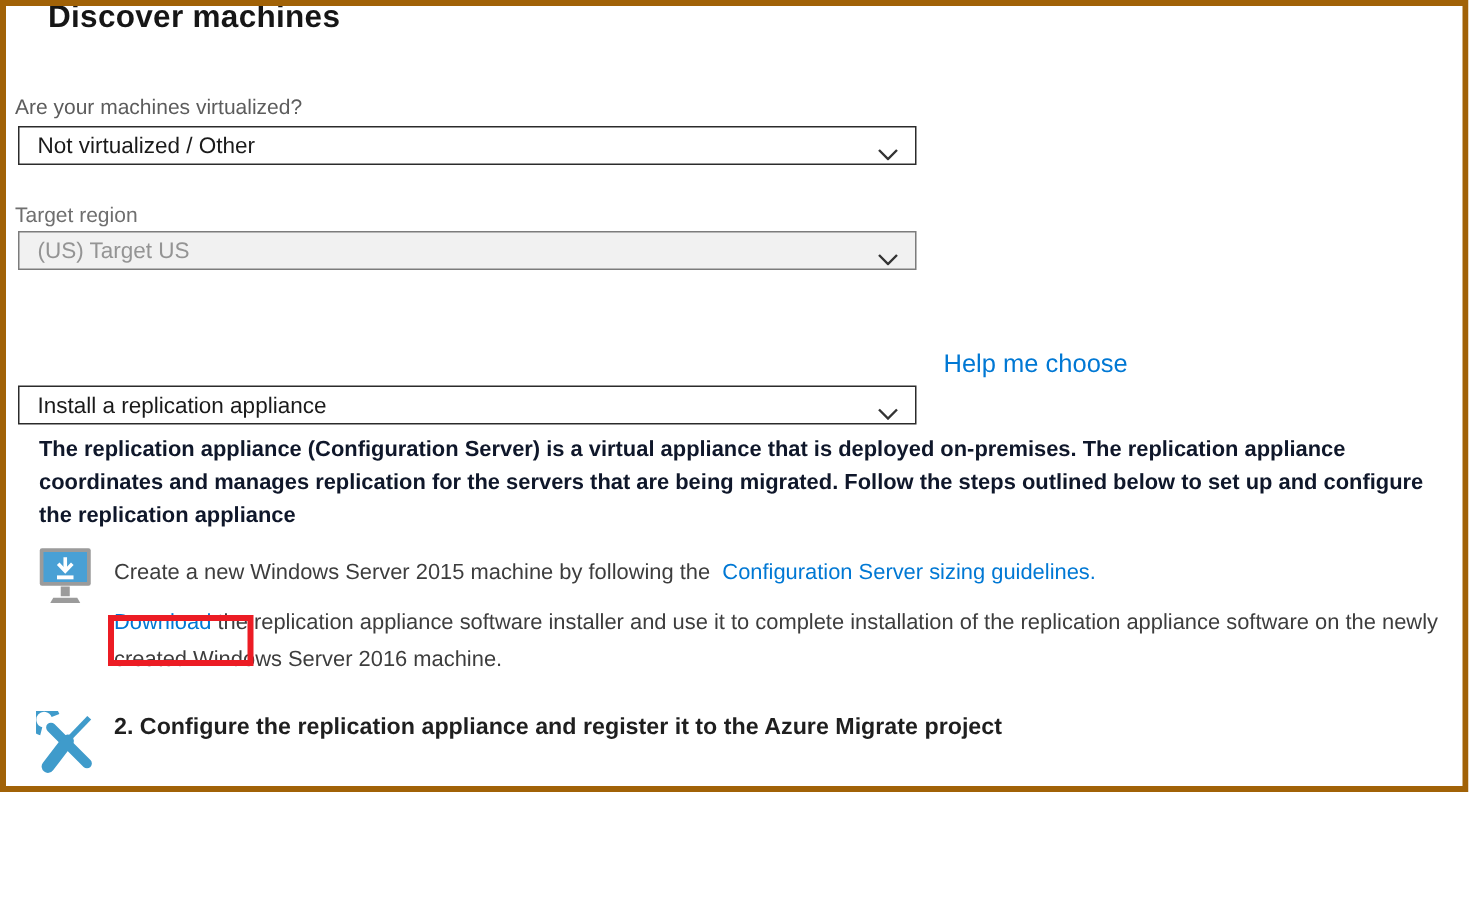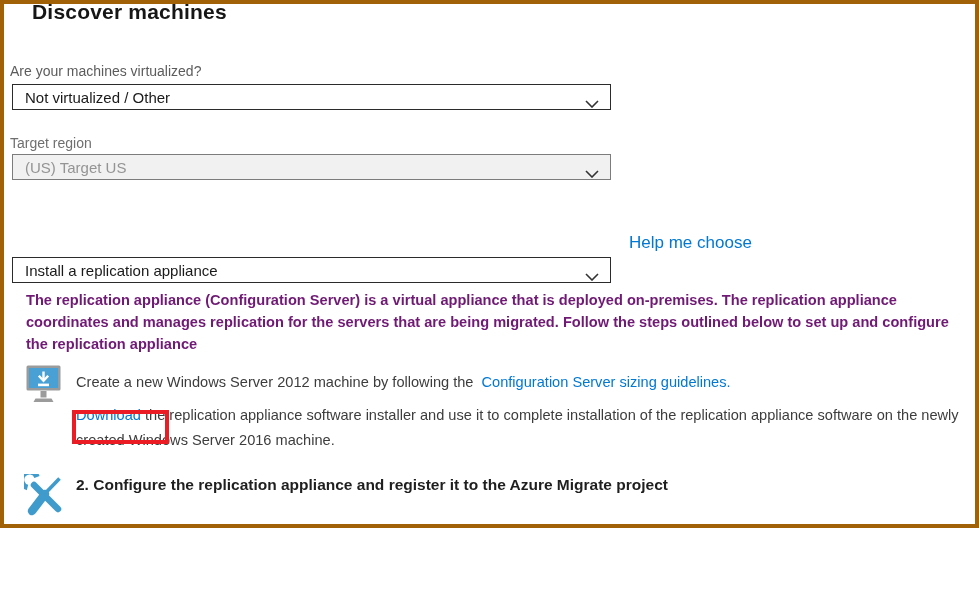--- a/index.html
+++ b/index.html
@@ -31,21 +31,21 @@
     white-space:nowrap; overflow:hidden; cursor:default;
   }
   .select-box.disabled {
     background:#f1f1f1; border-color:#7c7c7c; color:#949494;
   }
   .chevron { position:absolute; right:11px; top:9px; }
   .link { color:#0078d4; text-decoration:none; cursor:pointer; }
   .help-link { position:absolute; left:625px; top:229px; font-size:17px; }
   .intro-para {
     position:absolute; left:22px; top:285px; width:938px;
-    font-size:14.6px; font-weight:bold; color:#701a75; line-height:22px;
+    font-size:14.6px; font-weight:bold; color:#0f172a; line-height:22px;
   }
   .step-icon { position:absolute; }
   .step-text { position:absolute; left:72px; }
   .step-heading { font-size:15.5px; font-weight:bold; color:#1f1f1f; line-height:20px; }
   .step-body { font-size:14.6px; color:#3d3d3d; line-height:22px; }
   .step1-line1 { margin-top:5px; }
   .step1-line1 .link { margin-left:4px; }
   .step1-para2 { margin-top:10px; line-height:25px; }
   .red-annotation {
     position:absolute; border:4px solid #ec1c24; pointer-events:none;
@@ -113,21 +113,21 @@
       <rect x="3" y="3" width="29" height="20" fill="#49a0d5"></rect>
       <path d="M17.5 6.5 L17.5 14.5" stroke="#fff" stroke-width="2.4" fill="none"></path>
       <path d="M12.8 10.8 L17.5 15.8 L22.2 10.8" stroke="#fff" stroke-width="2.4" fill="none"></path>
       <rect x="12" y="18.6" width="11" height="2.6" fill="#fff"></rect>
       <rect x="14.5" y="26" width="6" height="6.5" fill="#9b9b9b"></rect>
       <path d="M9.5 33.5 L25.5 33.5 L27.5 37 L7.5 37 Z" fill="#9b9b9b"></path>
     </svg>
   </div>
   <div class="step-text" style="top:362px; width:893px; position:absolute;">
     <div class="step-body step1-line1">
-      <span>Create a new Windows Server 2012 machine by following the</span>
+      <span>Create a new Windows Server 2015 machine by following the</span>
       <a class="link">Configuration Server sizing guidelines.</a>
     </div>
     <div class="step-body step1-para2">
       <a class="link">Download</a>
       <span>the replication appliance software installer and use it to complete installation of the replication appliance software on the newly created Windows Server 2016 machine.</span>
     </div>
     <div class="red-annotation" style="left:-4px; top:44px; width:97px; height:34px;"></div>
   </div>
 
   <div class="step-icon" style="left:20px; top:470px;">

